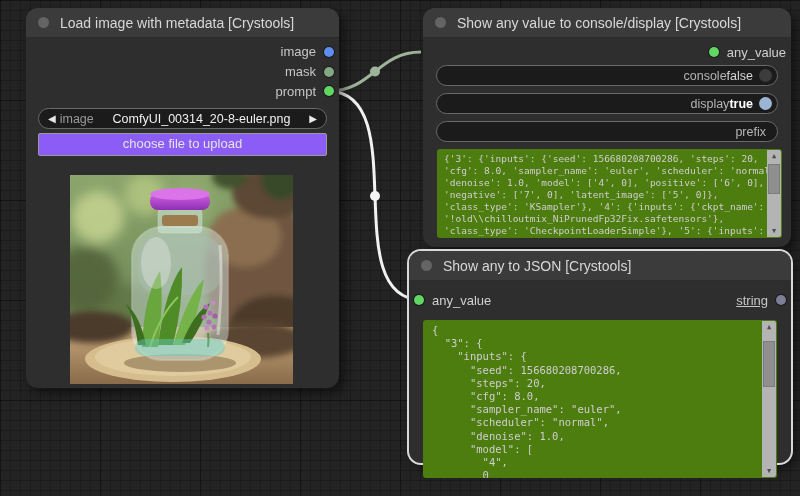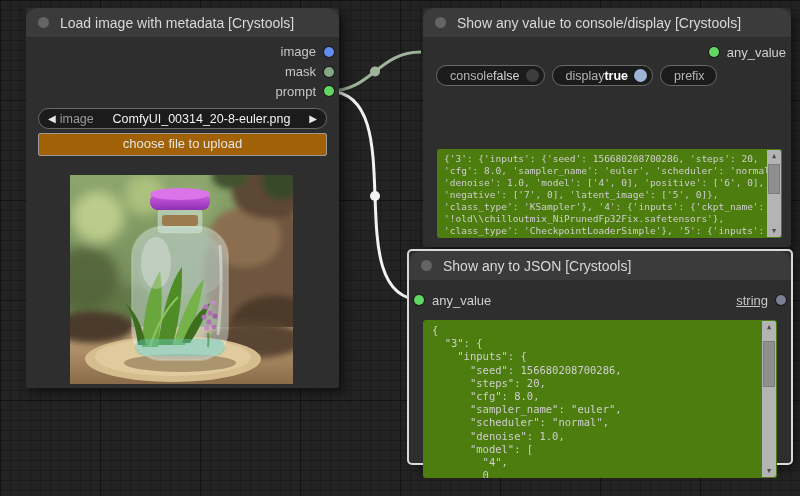--- a/index.html
+++ b/index.html
@@ -8,21 +8,21 @@
     font-family:"Liberation Sans",sans-serif;
     background-color:#232323;
     background-image:
       linear-gradient(rgba(0,0,0,.28) 1px, transparent 1px),
       linear-gradient(90deg, rgba(0,0,0,.28) 1px, transparent 1px),
       linear-gradient(rgba(0,0,0,.20) 1px, transparent 1px),
       linear-gradient(90deg, rgba(0,0,0,.20) 1px, transparent 1px);
     background-size:100px 100px,100px 100px,10px 10px,10px 10px;
   }
   .wires{position:absolute;left:0;top:0;z-index:1;}
-  .node{position:absolute;z-index:2;background:#2e2e2e;border-radius:3px;
+  .node{position:absolute;z-index:2;background:#2e2e2e;border-radius:12px;
         box-shadow:5px 5px 12px rgba(0,0,0,.5);}
   .node.selected{box-shadow:0 0 0 2px #d9d9d9,5px 5px 12px rgba(0,0,0,.5);}
   .header{height:30px;background:#3b3b3b;border-radius:12px 12px 0 0;
           display:flex;align-items:center;padding:0 12px;gap:11px;
           border-bottom:1px solid rgba(0,0,0,.25);box-sizing:border-box;cursor:move;}
   .hdot{width:11px;height:11px;border-radius:50%;background:#646464;flex:0 0 auto;}
   .title{color:#d8d8d8;font-size:14px;white-space:nowrap;}
   .slot-dot{width:10px;height:10px;border-radius:50%;flex:0 0 auto;
             box-shadow:0 0 0 1px rgba(0,0,0,.45);}
   .out-row{display:flex;justify-content:flex-end;align-items:center;gap:8px;
@@ -30,30 +30,30 @@
   .outputs{padding-top:4px;}
   .in-row{display:flex;align-items:center;gap:8px;height:20px;padding:0 5px;
           color:#d0d0d0;font-size:13px;justify-content:flex-end;}
   .in-row .spacer{flex:1;}
   .pill{display:flex;align-items:center;height:21px;border:1px solid #6a6a6a;
         border-radius:11px;background:#1b1b1b;padding:0 5px 0 13px;box-sizing:border-box;}
   .pill .lbl{color:#b5b5b5;font-size:12.5px;flex:1;}
   .pill .val{color:#d6d6d6;font-size:12.5px;margin-right:6px;}
   .pill .val.on{color:#ffffff;font-weight:bold;}
   .knob{width:13px;height:13px;border-radius:50%;background:#3c3c3c;}
-  .pillcol{display:flex;flex-direction:row;gap:7px;padding:3px 13px 0;text-align:right;}
+  .pillcol{display:flex;flex-direction:column;gap:7px;padding:3px 13px 0;text-align:right;}
   .combo{display:flex;align-items:center;height:21px;border:1px solid #6a6a6a;
          border-radius:11px;background:#1b1b1b;margin:7px 12px 0;padding:0 9px;
          box-sizing:border-box;}
   .combo .arrow{color:#e8e8e8;font-size:10px;line-height:21px;cursor:pointer;}
   .combo .clabel{color:#9a9a9a;font-size:12.5px;margin-left:4px;}
   .combo .cvalue{flex:1;text-align:center;color:#f0f0f0;font-size:12.5px;
                  white-space:nowrap;overflow:hidden;}
   .upload-btn{display:block;height:21px;border:1px solid #9a9a9a;border-radius:2px;
-         background:#a16207;margin:4px 12px 0;color:#e4e4e4;font-size:13px;
+         background:#8b5cf6;margin:4px 12px 0;color:#e4e4e4;font-size:13px;
          text-align:center;line-height:19px;cursor:pointer;}
   .preview{position:absolute;left:44px;top:167px;width:223px;height:209px;}
   .ta{position:absolute;background:#4d7c0f;border-radius:3px;overflow:hidden;
       font-family:"DejaVu Sans Mono",monospace;color:#cfcfcf;}
   .ta .content{white-space:pre;}
   .ta-small .content{padding:4px 7px;font-size:9.5px;line-height:12px;}
   .ta-big .content{padding:4px 9px;font-size:10.5px;line-height:13.2px;}
   .sb{position:absolute;top:1px;right:1px;bottom:1px;width:14px;background:#b4b4b4;
       border-radius:0 2px 2px 0;cursor:pointer;}
   .sb .arr{position:absolute;left:0;width:14px;height:12px;color:#4e4e4e;

